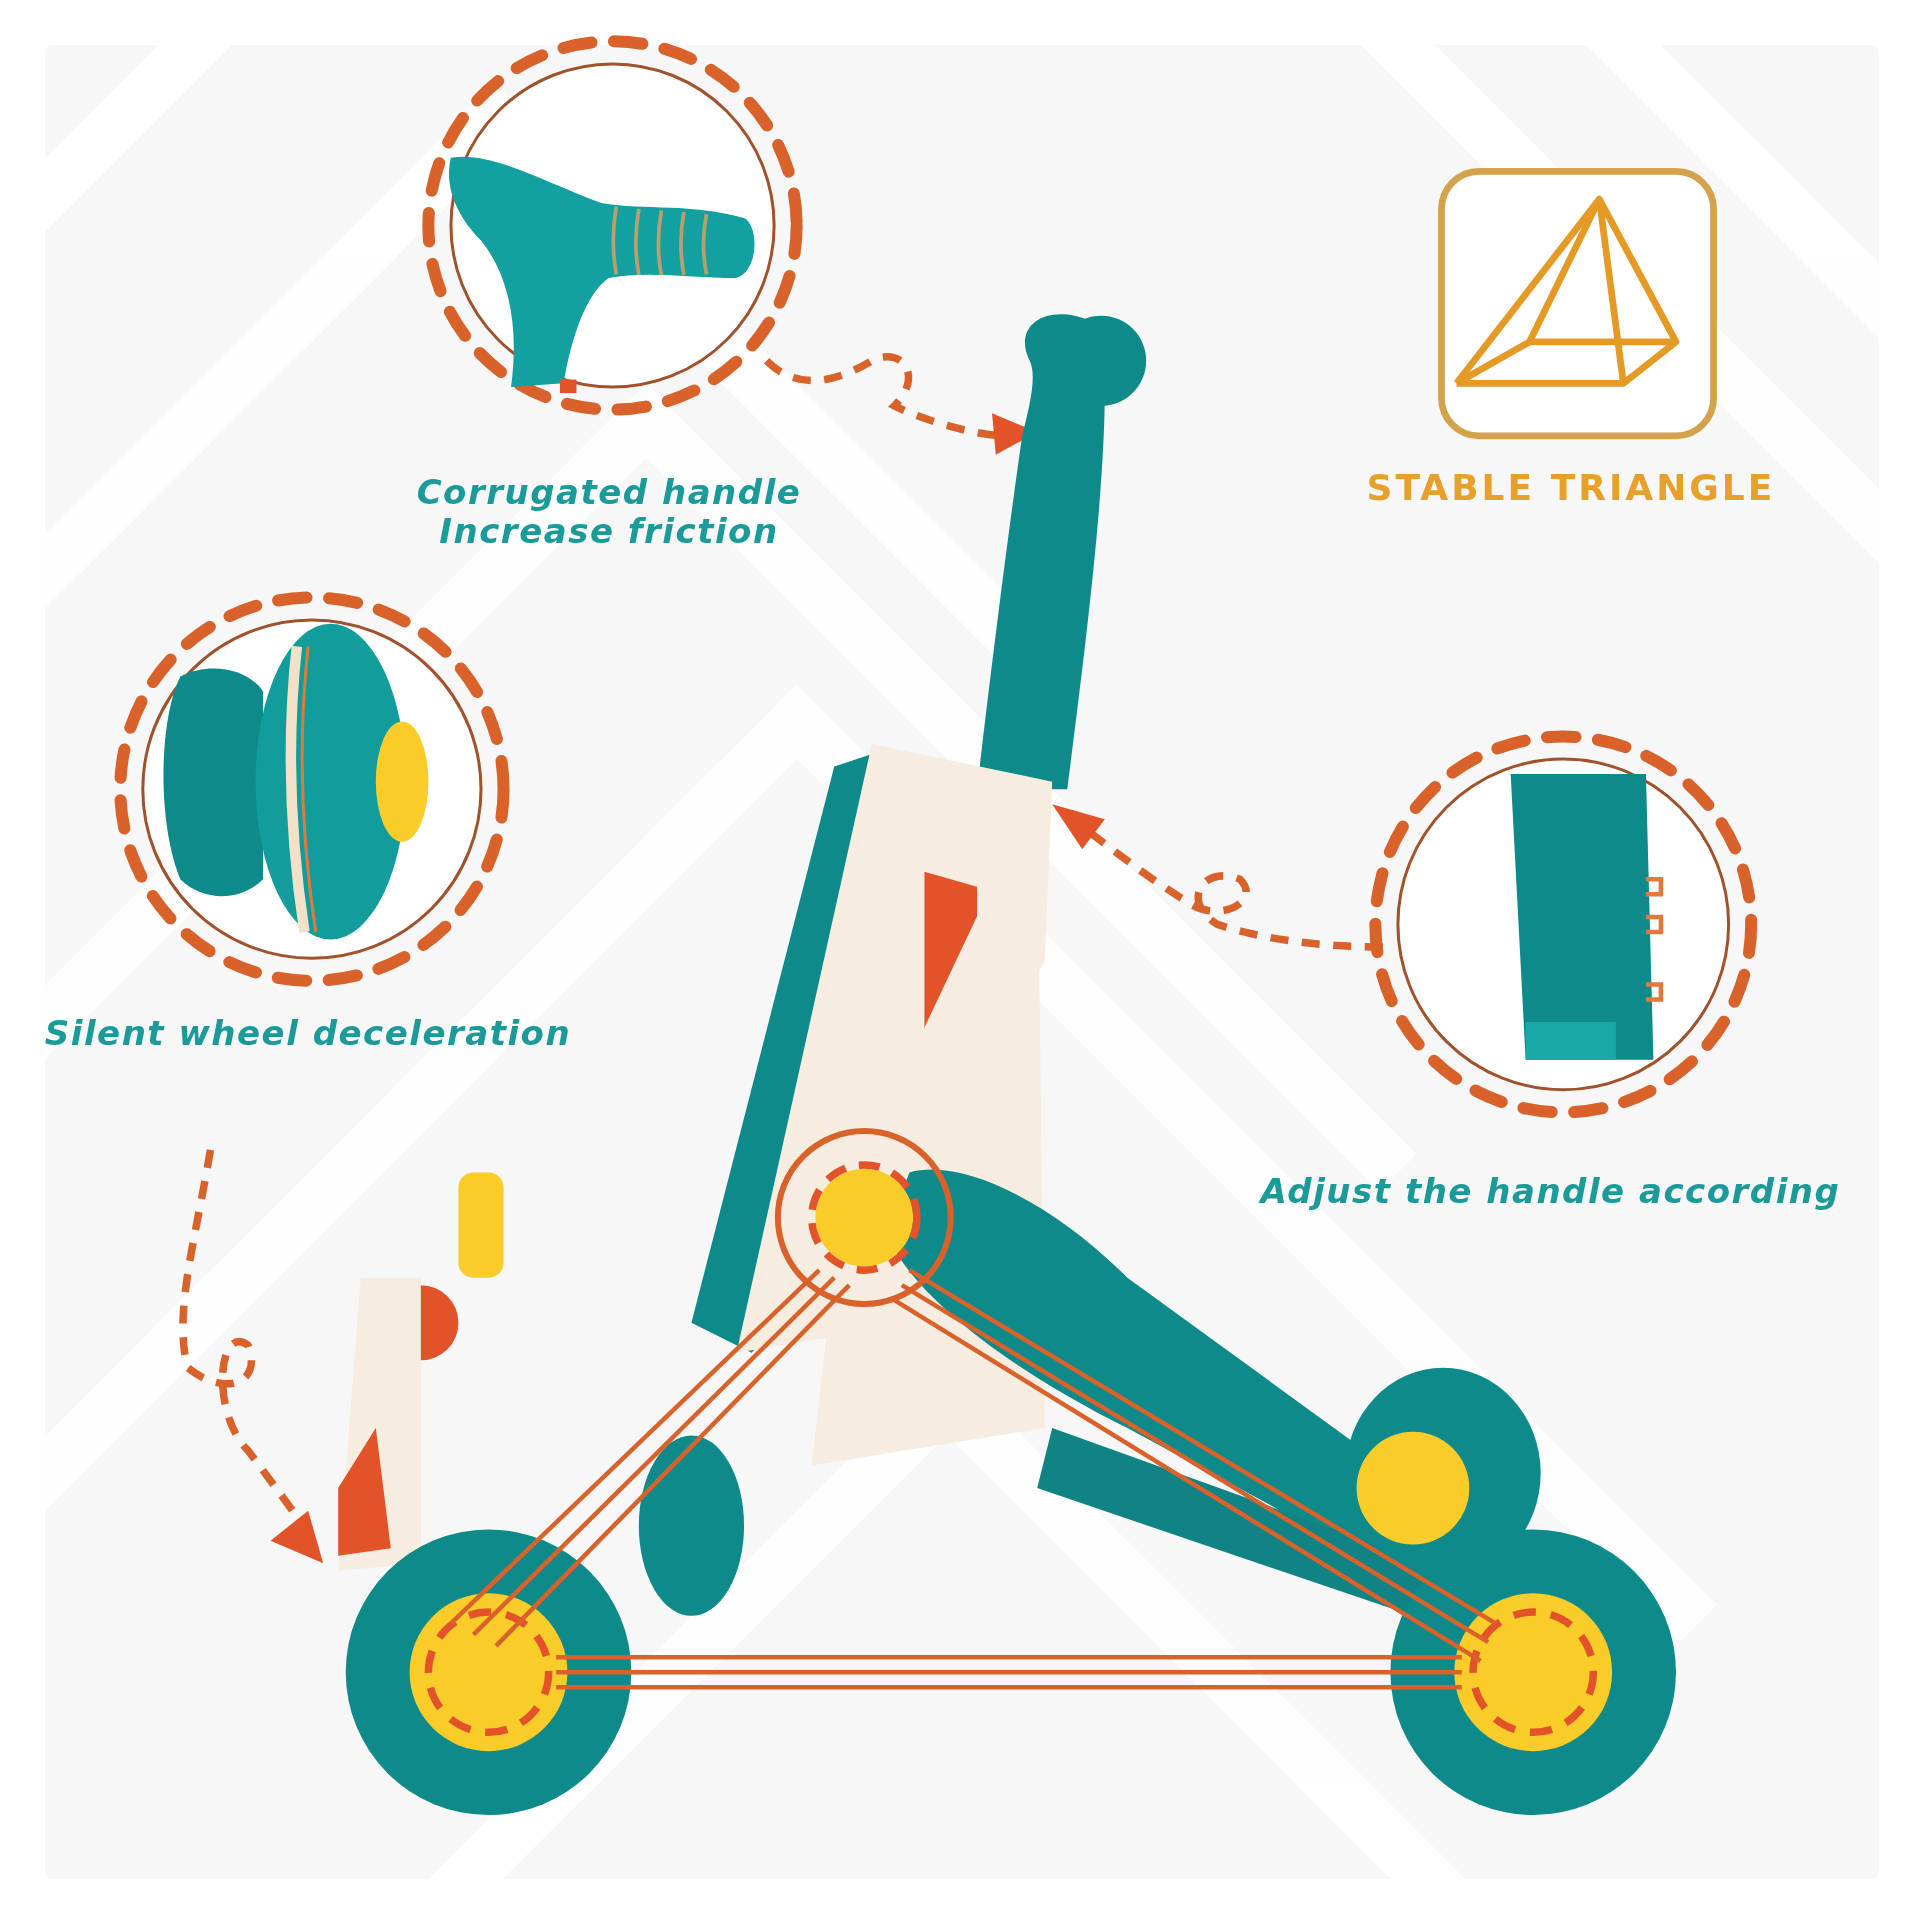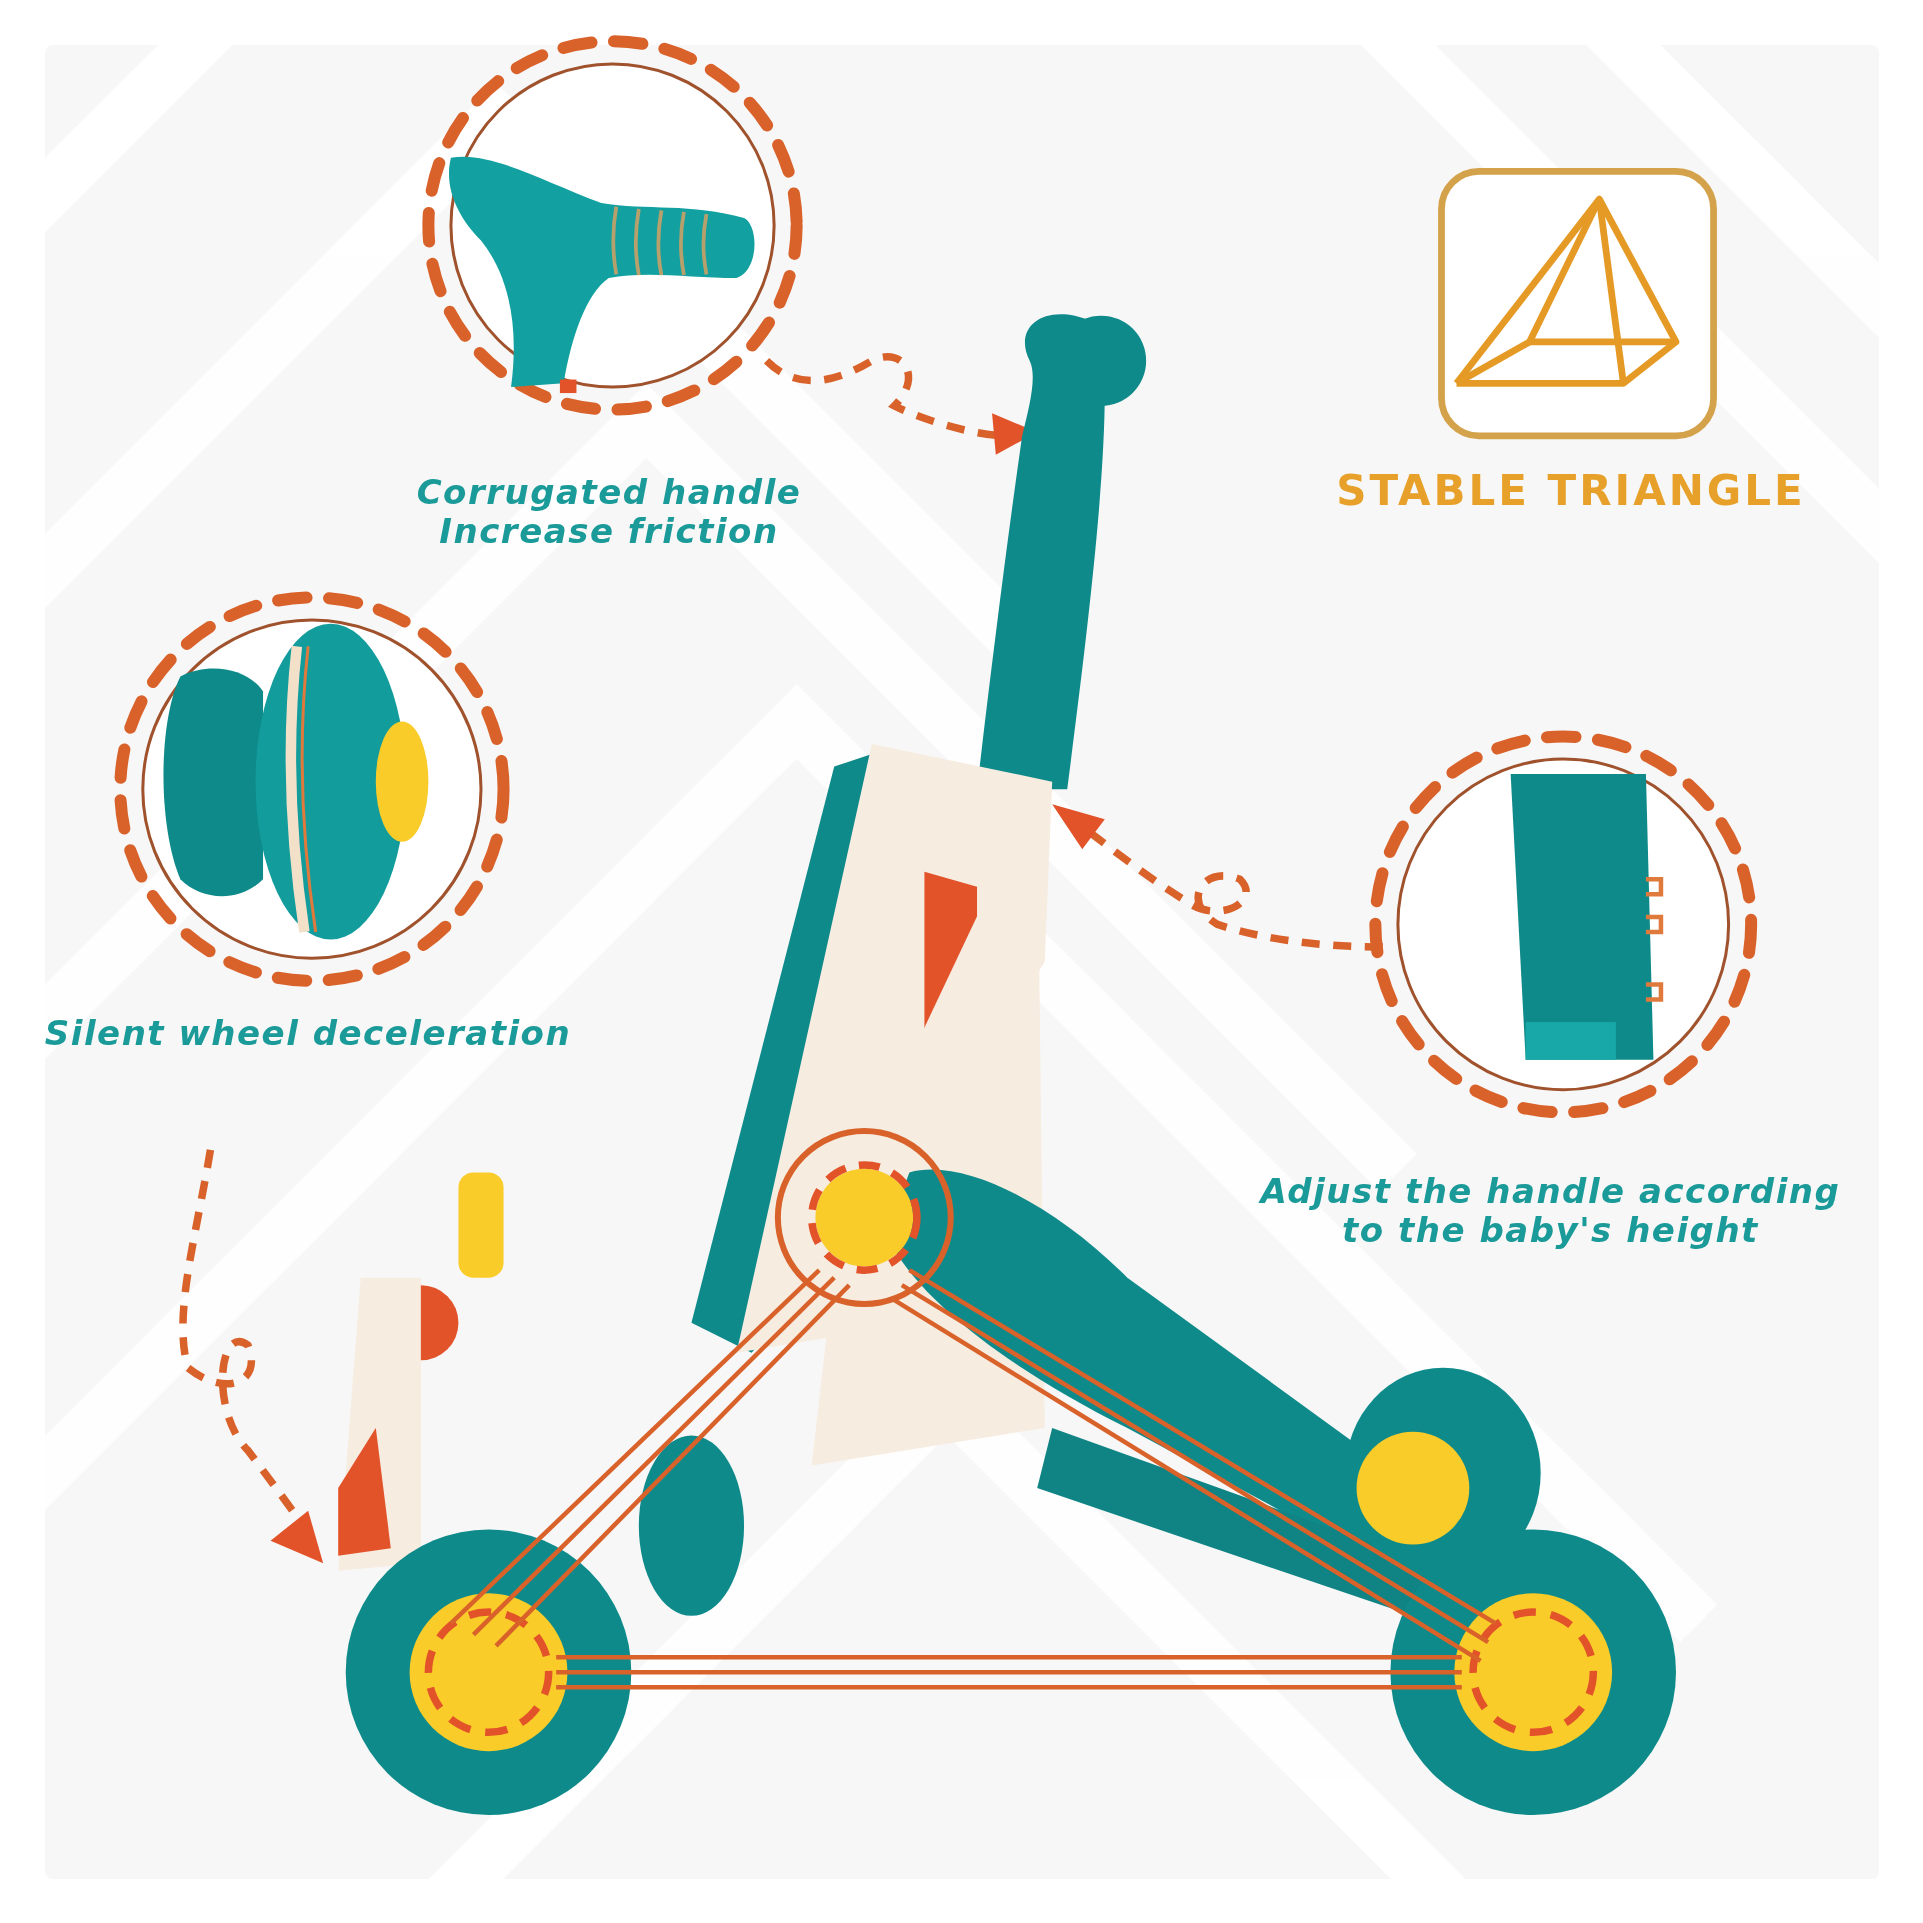--- a/index.html
+++ b/index.html
@@ -1,21 +1,21 @@
 <!DOCTYPE html>
 <html style="font-size:12px"><head>
 <meta charset="utf-8">
 <style>
   html,body{margin:0;padding:0;}
   body{width:1924px;height:1924px;position:relative;overflow:hidden;background:#ffffff;font-family:"DejaVu Sans",sans-serif;}
   .bg{position:absolute;left:45px;top:45px;width:1834px;height:1834px;background:#f7f7f7;border-radius:7.5px;overflow:hidden;}
   .bg svg{position:absolute;left:0;top:0;}
   .caption{position:absolute;font-weight:bold;font-style:italic;text-align:center;line-height:1.15;letter-spacing:1.5px;}
   .teal{color:#1a9a98;font-size:34px;}
-  .gold{color:#e7a12a;font-size:42px;font-style:normal;letter-spacing:3px;line-height:1.2;text-align:center;}
+  .gold{color:#e7a12a;font-size:36px;font-style:normal;letter-spacing:3px;line-height:1.2;text-align:center;}
   .layer{position:absolute;left:0;top:0;}
 </style>
 </head>
 <body>
 
 <div class="bg">
   <svg width="1834" height="1834" viewBox="0 0 2440 2440">
     <g stroke="#ffffff" stroke-width="70" fill="none" opacity="0.9">
       <polyline points="-200,400 400,-200"></polyline>
       <polyline points="-200,900 600,100 1300,800"></polyline>
@@ -142,15 +142,14 @@
 <div class="caption gold" style="left:1308px;top:466px;width:526px;">
   <div>STABLE TRIANGLE</div>
 </div>
 
 <div class="caption teal" style="left:15px;top:1014px;width:586px;">
   <div>Silent wheel deceleration</div>
 </div>
 
 <div class="caption teal" style="left:1220px;top:1172px;width:661px;">
   <div>Adjust the handle according</div>
-  <div>to the baby's height</div>
 </div>
 
 
 </body></html>

